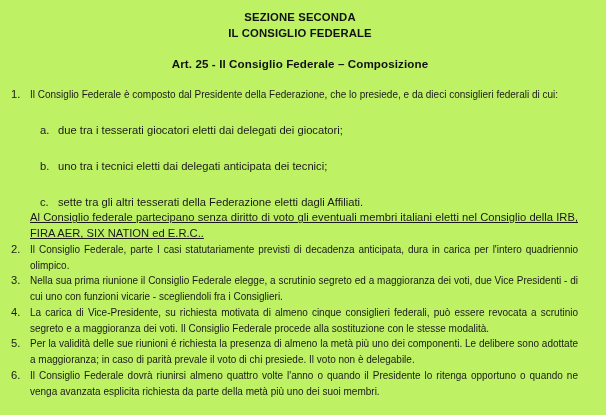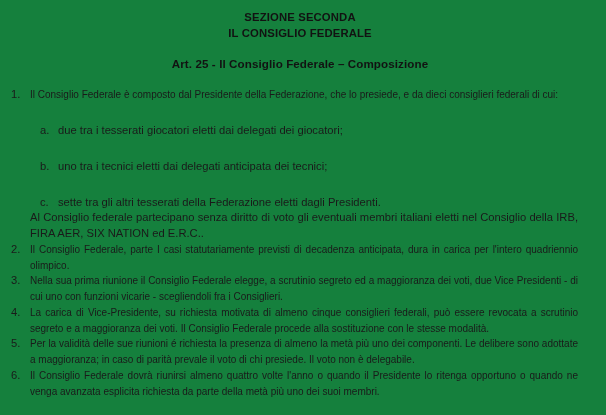--- a/index.html
+++ b/index.html
@@ -15,21 +15,21 @@
     color: #1a1a1a;
     -webkit-font-smoothing: antialiased;
   }
 
   .page {
     position: relative;
     width: 606px;
     height: 415px;
     box-sizing: border-box;
     padding: 0;
-    background: #15803d;
+    background: #bef264;
   }
 
   
   .heading-block {
     text-align: center;
     padding-top: 9px;
   }
   .heading-line {
     font-size: 11.3px;
     font-weight: bold;
@@ -107,20 +107,21 @@
     margin-top: 20px;
   }
 
   
   .inner-para {
     font-size: 11.2px;
     line-height: 15.75px;
     text-align: justify;
     text-align-last: left;
     padding-right: 0;
+    text-decoration: underline;
   }
 </style>
 </head>
 <body>
 
 <div class="page">
 
   <div class="heading-block">
     <div class="heading-line">SEZIONE SECONDA</div>
     <div class="heading-line">IL CONSIGLIO FEDERALE</div>
@@ -138,21 +139,21 @@
         <li class="sub-item">
           <span class="sub-marker">a.</span>
           <div class="sub-text">due tra i tesserati giocatori  eletti dai  delegati dei giocatori;</div>
         </li>
         <li class="sub-item">
           <span class="sub-marker">b.</span>
           <div class="sub-text">uno tra i tecnici eletti dai delegati anticipata dei tecnici;</div>
         </li>
         <li class="sub-item">
           <span class="sub-marker">c.</span>
-          <div class="sub-text">sette tra gli altri tesserati della Federazione eletti  dagli Presidenti.</div>
+          <div class="sub-text">sette tra gli altri tesserati della Federazione eletti  dagli Affiliati.</div>
         </li>
       </ul>
 
       <div class="inner-para">Al Consiglio federale partecipano senza diritto di voto gli eventuali membri italiani eletti nel Consiglio della IRB, FIRA AER, SIX NATION ed E.R.C..</div>
     </li>
 
     <li class="item">
       <span class="item-marker">2.</span>
       <div class="item-text last-line-left">Il Consiglio Federale, parte I casi statutariamente previsti di decadenza anticipata, dura in carica per l'intero quadriennio olimpico.</div>
     </li>

